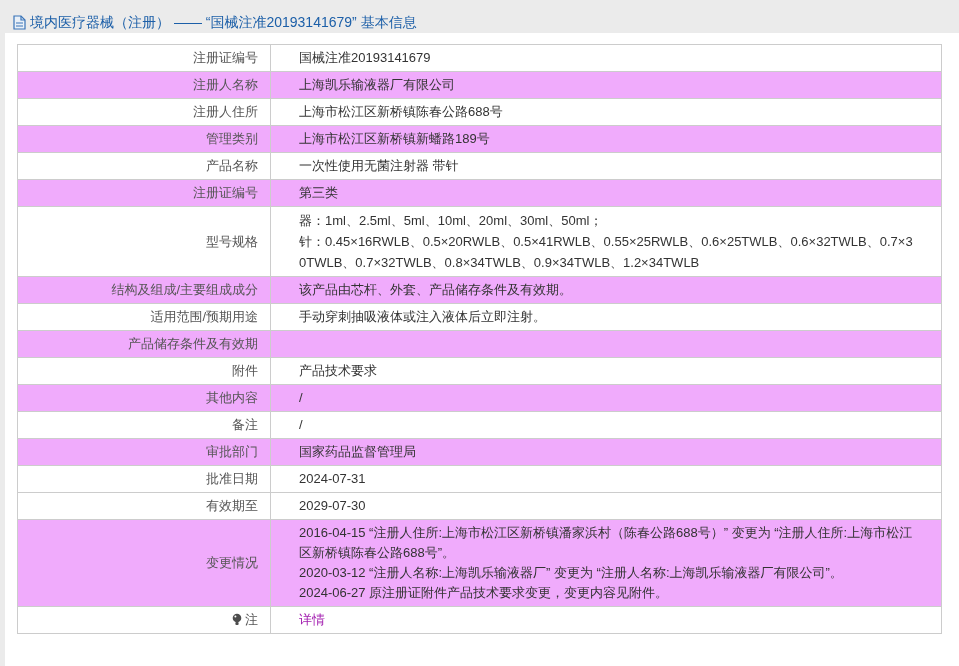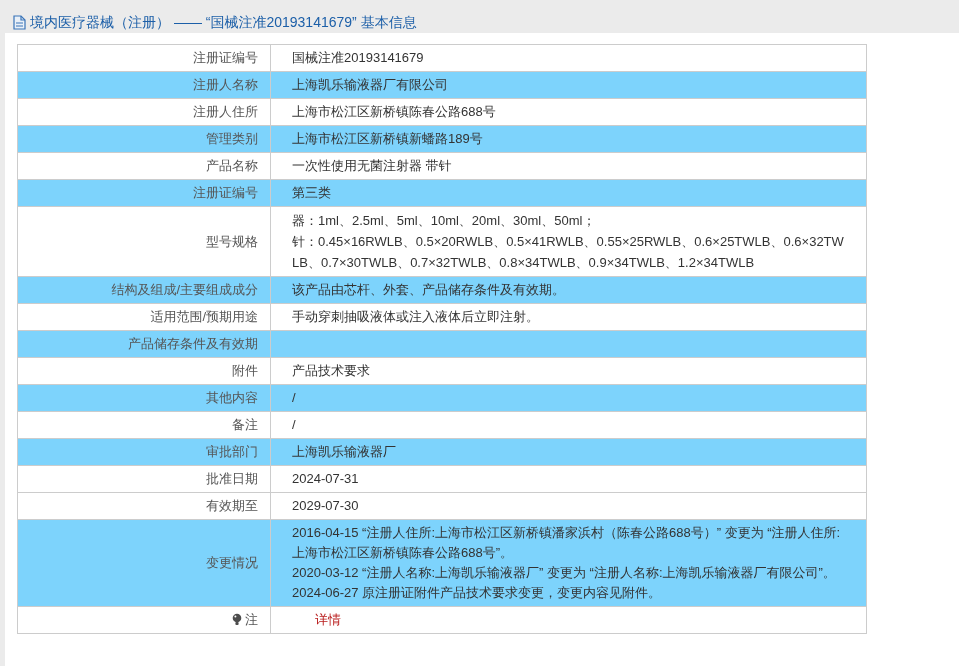--- a/index.html
+++ b/index.html
@@ -6,31 +6,31 @@
   html,body { width:959px; height:666px; background:#ffffff;
     font-family:"Liberation Sans","DejaVu Sans",sans-serif; }
   body { position:relative; overflow:hidden; }
   .left-strip { position:absolute; left:0; top:0; width:5px; height:666px;
     background:#ebebeb; }
   .header-bar { position:relative; height:33px; background:#ebebeb;
     display:flex; align-items:center; padding-left:13px; }
   .header-title { color:#1c5fa8; font-size:14px; display:flex;
     align-items:center; gap:4px;margin-top:12px; }
   .doc-icon { display:inline-block; width:13px; height:15px; }
-  .info-table { margin:11px 0 0 17px; width:850px; border-collapse:collapse;
+  .info-table { margin:11px 0 0 17px; width:925px; border-collapse:collapse;
     table-layout:fixed; font-size:13px; }
   .info-table td { border:1px solid #ccc; vertical-align:middle; }
   td.label-cell { width:253px; text-align:right; color:#555;
     padding:3px 12px; line-height:20px; }
-  td.value-cell { color:#333; padding:3px 21px; line-height:20px;
+  td.value-cell { color:#333; padding:3px 28px; line-height:20px;
     word-break:break-all; }
-  tr.striped td { background:#7dd3fc; }
+  tr.striped td { background:#f0abfc; }
   .multi-line div { line-height:21px; }
   .change-lines div { line-height:20px; }
-  a.details-link { color:#b91c1c; text-decoration:none; cursor:pointer;margin-left:23px; }
+  a.details-link { color:#a21caf; text-decoration:none; cursor:pointer; }
   .bulb-icon { display:inline-block; width:10px; height:13px;
     vertical-align:-2px; margin-right:3px; }
   .note-label { white-space:nowrap; }
 </style>
 </head>
 <body>
 
 <div class="left-strip"></div>
 
 <div class="header-bar">
@@ -97,21 +97,21 @@
       <tr class="striped">
         <td class="label-cell">其他内容</td>
         <td class="value-cell">/</td>
       </tr>
       <tr>
         <td class="label-cell">备注</td>
         <td class="value-cell">/</td>
       </tr>
       <tr class="striped">
         <td class="label-cell">审批部门</td>
-        <td class="value-cell">上海凯乐输液器厂</td>
+        <td class="value-cell">国家药品监督管理局</td>
       </tr>
       <tr>
         <td class="label-cell">批准日期</td>
         <td class="value-cell">2024-07-31</td>
       </tr>
       <tr>
         <td class="label-cell">有效期至</td>
         <td class="value-cell">2029-07-30</td>
       </tr>
       <tr class="striped">

